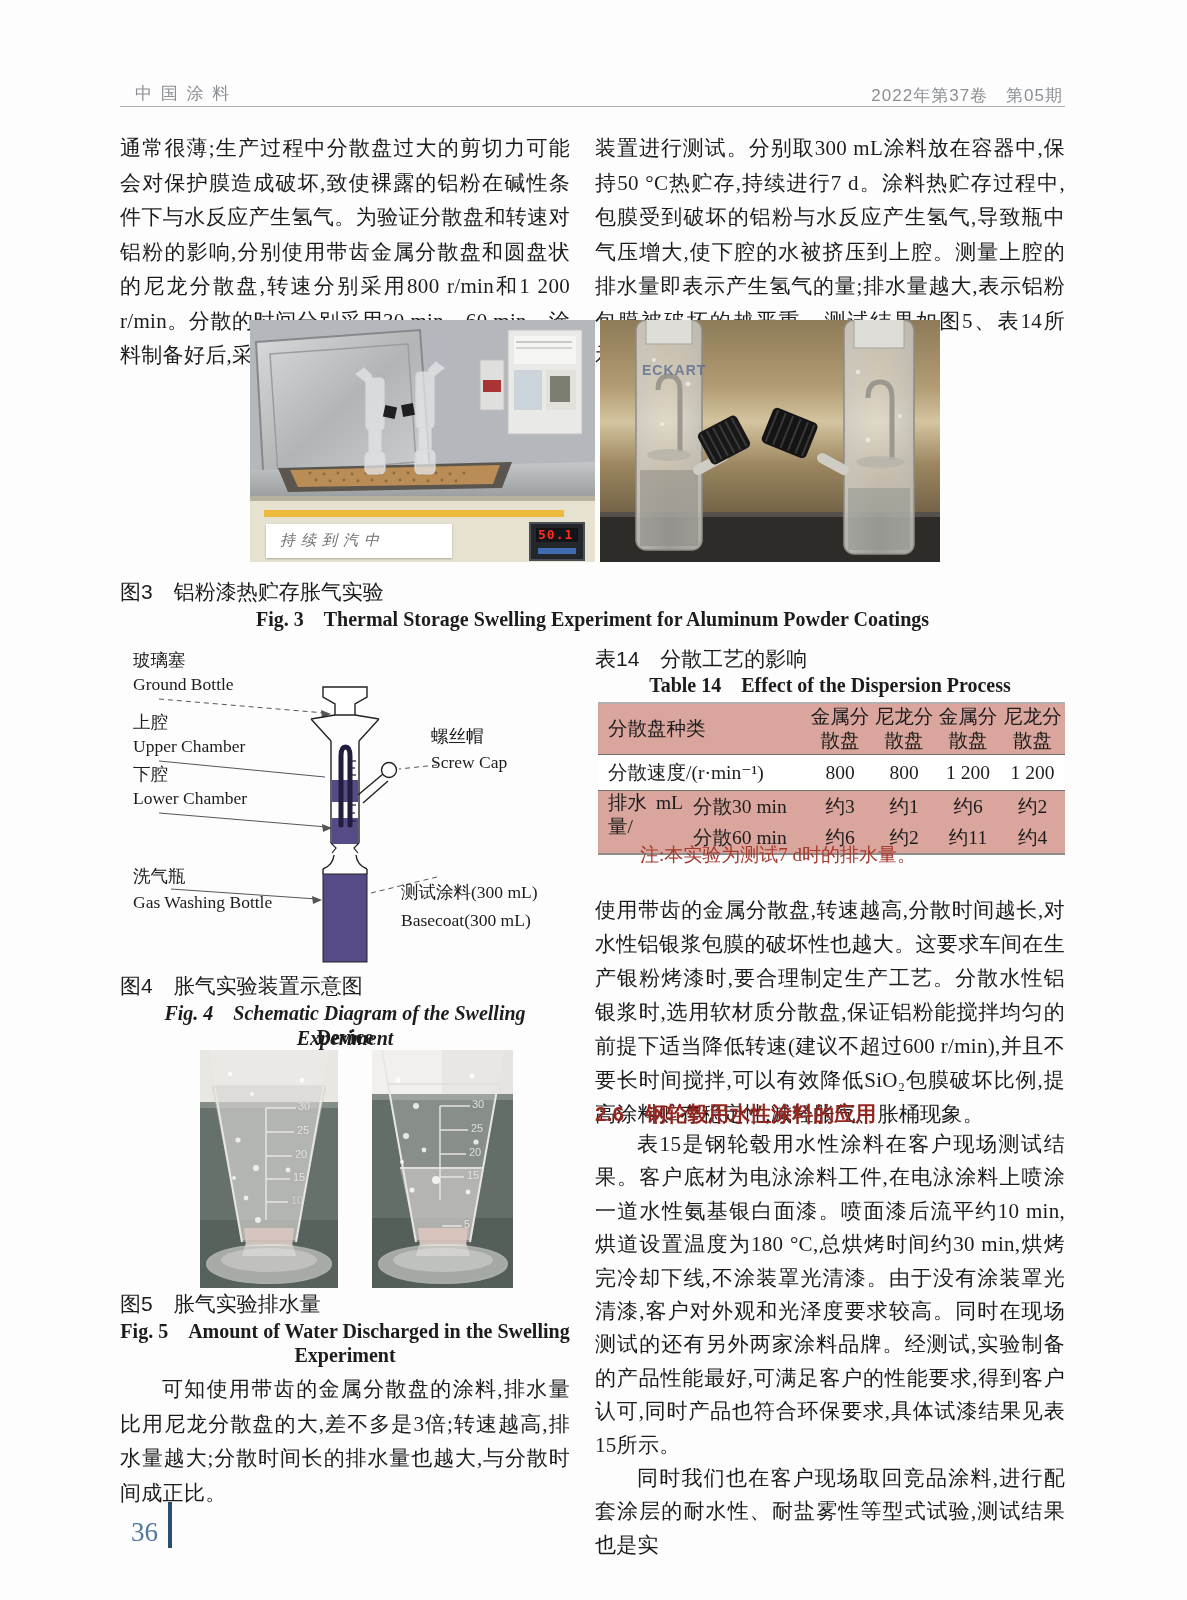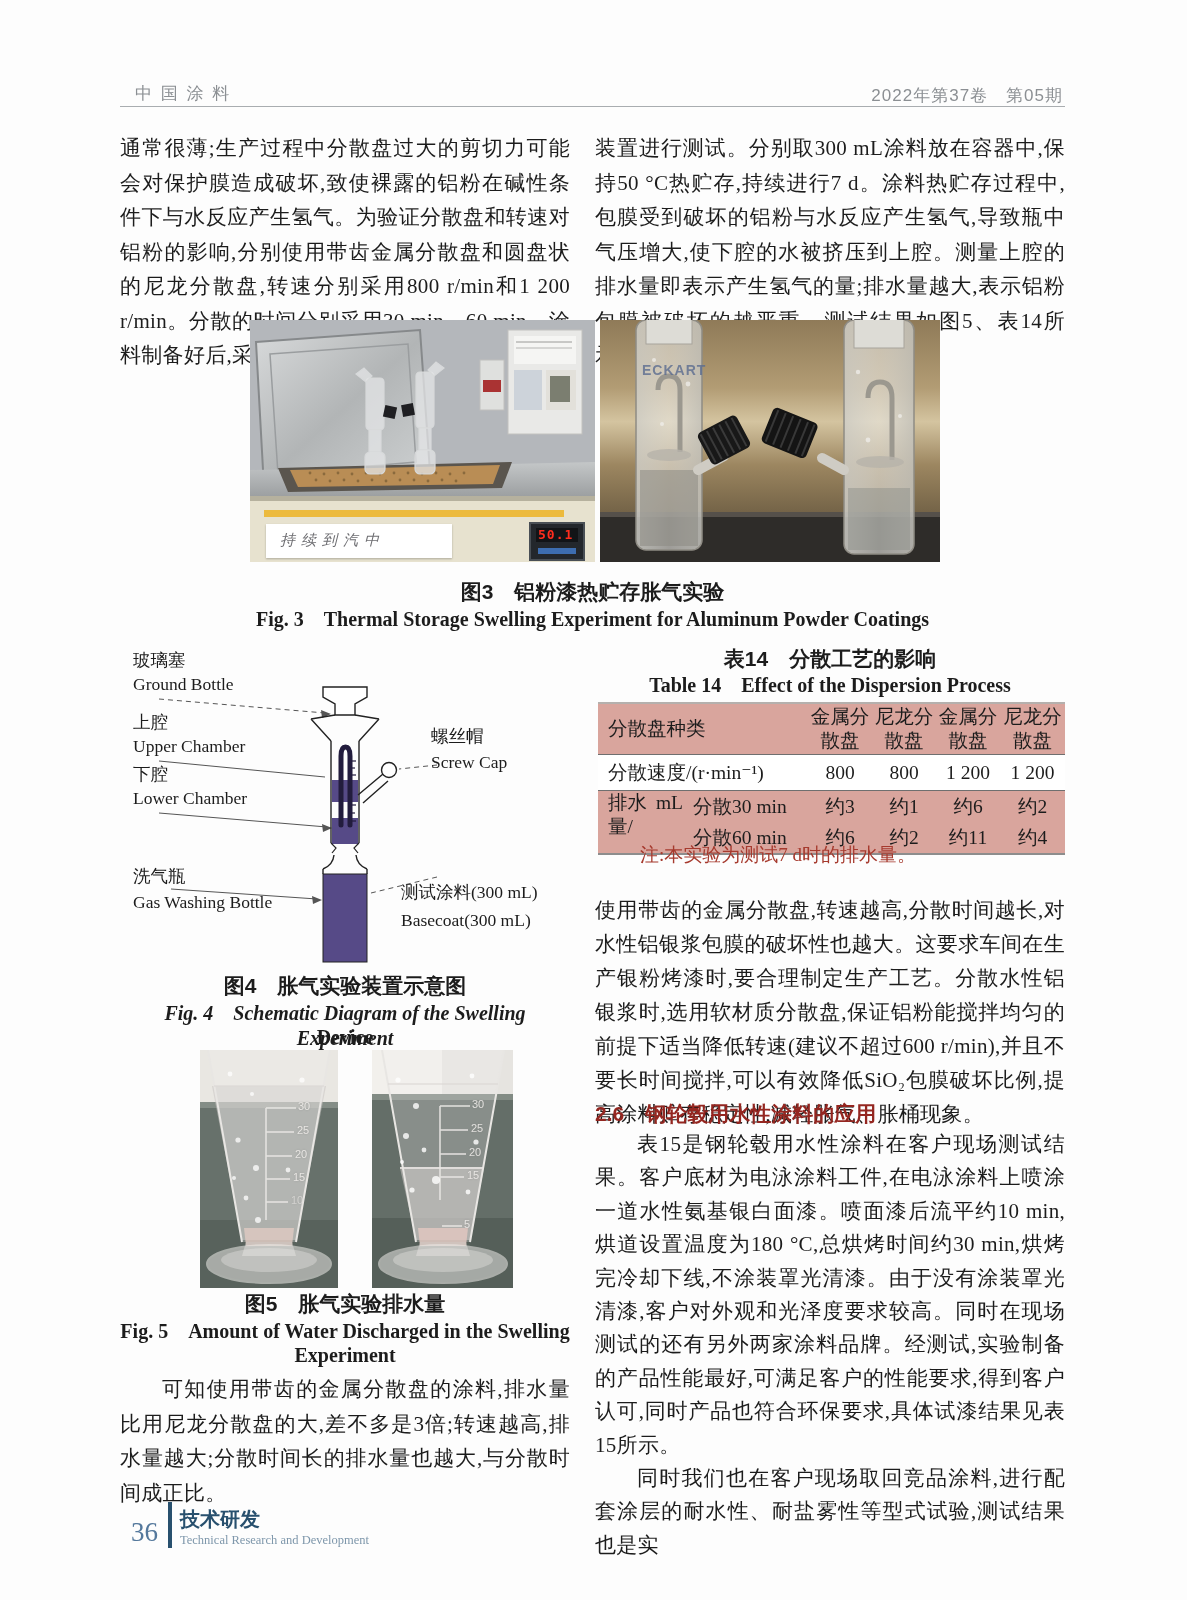--- a/index.html
+++ b/index.html
@@ -7,21 +7,21 @@
         font-family:"Liberation Serif","DejaVu Serif",serif;color:#1c1c1c;overflow:hidden;}
   .abs{position:absolute;}
   
   .hdr{font-family:"Liberation Sans","DejaVu Sans",sans-serif;color:#8b8f93;font-size:17px;letter-spacing:2px;}
   .hdr-rule{border-bottom:1.5px solid #a9adb0;}
   
   .para{font-size:21px;line-height:34.5px;text-align:justify;letter-spacing:0.3px;}
   .para p{margin:0;}
   .ind{text-indent:2em;}
   
-  .cap-cn{font-family:"Liberation Sans","DejaVu Sans",sans-serif;font-weight:bold;font-size:21px;text-align:center;}
+  .cap-cn{font-family:"Liberation Sans","DejaVu Sans",sans-serif;font-weight:normal;font-size:21px;}
   .cap-en{font-weight:bold;font-size:20px;text-align:center;}
   
   .sec-hd{font-family:"Liberation Sans","DejaVu Sans",sans-serif;font-weight:bold;font-size:21px;color:#942620;}
   
   .tbl{font-size:19.5px;line-height:24px;}
   .tbl-grid{display:grid;grid-template-columns:85px 125px 64px 64px 64px 65px;border-top:2px solid #b5b0ad;border-bottom:2px solid #8d8d8d;}
   .cell{display:flex;align-items:center;justify-content:center;text-align:center;}
   .cell.lft{justify-content:flex-start;padding-left:10px;text-align:left;}
   .rowpink{background:#d9a59d;}
   .hdrrow{height:50px;border-bottom:1px solid #6f6f6f;}
@@ -419,19 +419,15 @@
   </div>
   <div class="abs sec-hd" style="left:595px;top:1100px;">2.6　钢轮毂用水性涂料的应用</div>
   <div class="abs para" style="left:595px;top:1128px;width:470px;line-height:33.4px;">
     <p class="ind">表15是钢轮毂用水性涂料在客户现场测试结果。客户底材为电泳涂料工件,在电泳涂料上喷涂一道水性氨基银白面漆。喷面漆后流平约10 min,烘道设置温度为180 °C,总烘烤时间约30 min,烘烤完冷却下线,不涂装罩光清漆。由于没有涂装罩光清漆,客户对外观和光泽度要求较高。同时在现场测试的还有另外两家涂料品牌。经测试,实验制备的产品性能最好,可满足客户的性能要求,得到客户认可,同时产品也符合环保要求,具体试漆结果见表15所示。</p>
     <p class="ind">同时我们也在客户现场取回竞品涂料,进行配套涂层的耐水性、耐盐雾性等型式试验,测试结果也是实</p>
   </div>
 
   <div class="abs" style="left:131px;top:1500px;display:flex;align-items:flex-end;">
     <span class="ft-num" style="margin-top:8px;">36</span>
     <span class="ft-bar" style="margin:2px 8px 0 10px;"></span>
-    <span style="display:inline-flex;flex-direction:column;">
-      <span class="ft-cn">技术研发</span>
-      <span class="ft-en">Technical Research and Development</span>
-    </span>
   </div>
 
 </div>
 
 </body></html>

